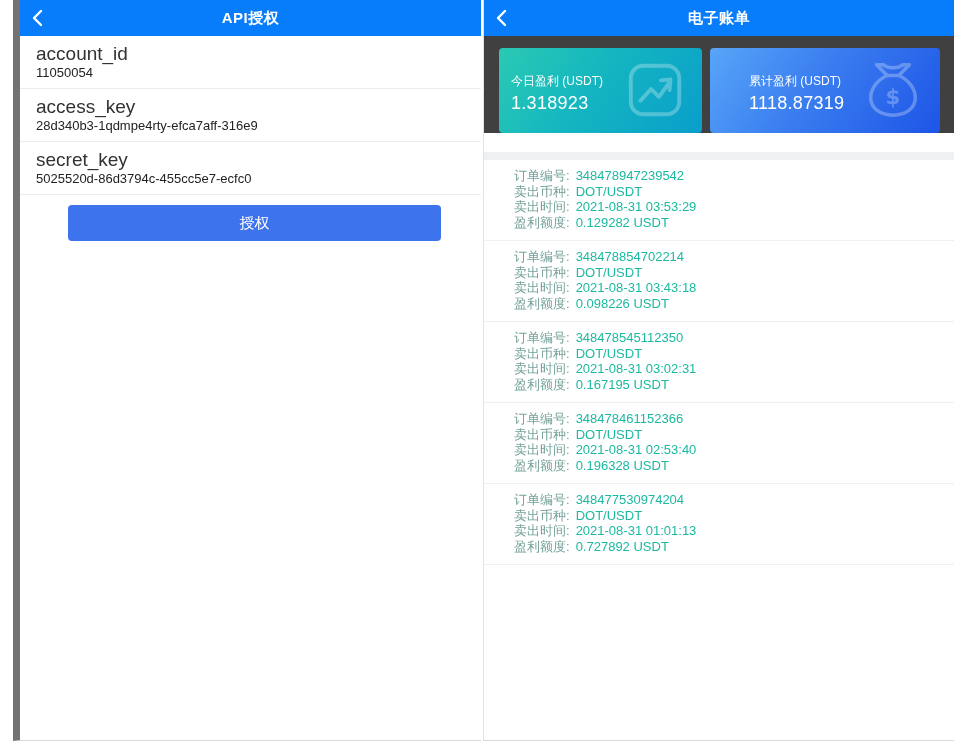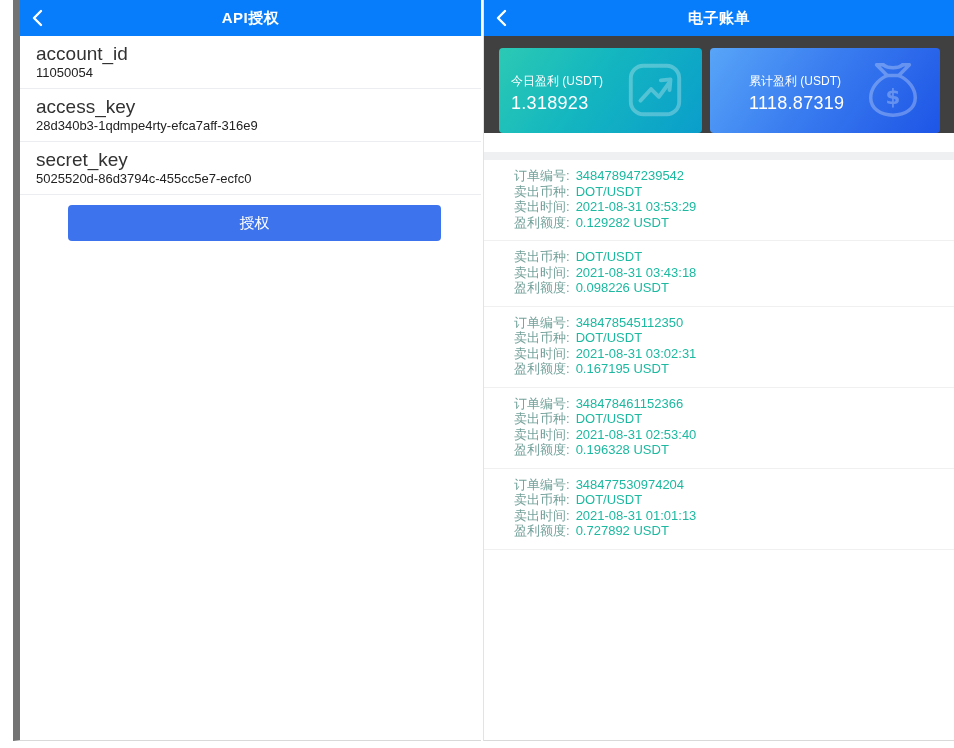--- a/index.html
+++ b/index.html
@@ -124,20 +124,21 @@
     <div class="orders">
 
       <div class="order-item">
         <div class="oline"><span class="olabel">订单编号:</span><span class="oval">348478947239542</span></div>
         <div class="oline"><span class="olabel">卖出币种:</span><span class="oval">DOT/USDT</span></div>
         <div class="oline"><span class="olabel">卖出时间:</span><span class="oval">2021-08-31 03:53:29</span></div>
         <div class="oline"><span class="olabel">盈利额度:</span><span class="oval">0.129282 USDT</span></div>
       </div>
 
       <div class="order-item">
+        <div class="oline"><span class="olabel">订单编号:</span><span class="oval">348478854702214</span></div>
         <div class="oline"><span class="olabel">卖出币种:</span><span class="oval">DOT/USDT</span></div>
         <div class="oline"><span class="olabel">卖出时间:</span><span class="oval">2021-08-31 03:43:18</span></div>
         <div class="oline"><span class="olabel">盈利额度:</span><span class="oval">0.098226 USDT</span></div>
       </div>
 
       <div class="order-item">
         <div class="oline"><span class="olabel">订单编号:</span><span class="oval">348478545112350</span></div>
         <div class="oline"><span class="olabel">卖出币种:</span><span class="oval">DOT/USDT</span></div>
         <div class="oline"><span class="olabel">卖出时间:</span><span class="oval">2021-08-31 03:02:31</span></div>
         <div class="oline"><span class="olabel">盈利额度:</span><span class="oval">0.167195 USDT</span></div>

